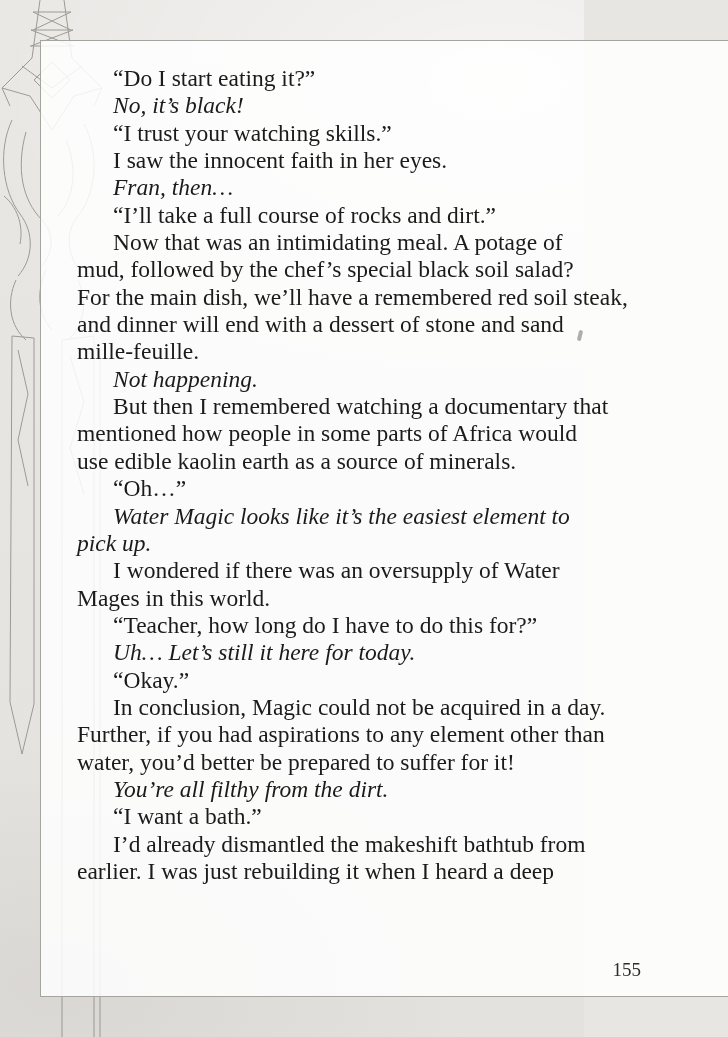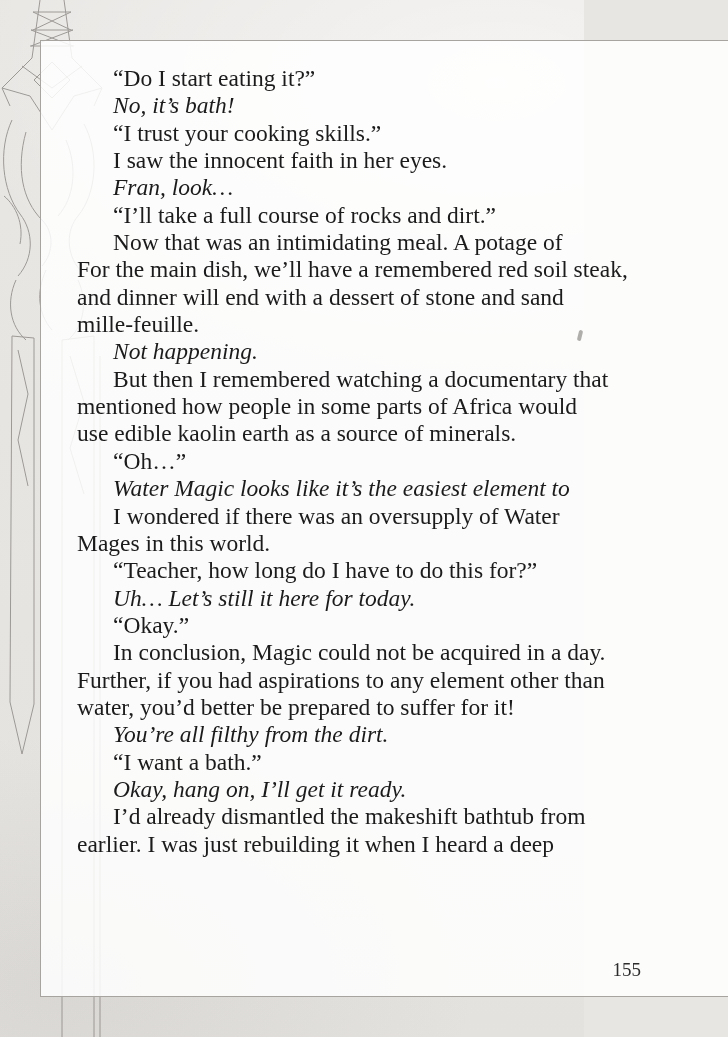--- a/index.html
+++ b/index.html
@@ -84,46 +84,47 @@
     <path d="M66,340 L66,1037"></path>
     <path d="M98,336 L98,1037"></path>
     <path d="M104,356 L104,1037"></path>
     <path d="M74,356 L88,402 L74,448 L88,494"></path>
     <path d="M66,340 L98,336"></path>
   </svg>
 
   <div class="page">
     <div class="text">
         <div class="line indent">“Do I start eating it?”</div>
-        <div class="line italic indent">No, it’s bath!</div>
-        <div class="line indent">“I trust your cooking skills.”</div>
+        <div class="line italic indent">No, it’s black!</div>
+        <div class="line indent">“I trust your watching skills.”</div>
         <div class="line indent">I saw the innocent faith in her eyes.</div>
-        <div class="line italic indent">Fran, look…</div>
+        <div class="line italic indent">Fran, then…</div>
         <div class="line indent">“I’ll take a full course of rocks and dirt.”</div>
         <div class="line indent">Now that was an intimidating meal. A potage of</div>
+        <div class="line">mud, followed by the chef’s special black soil salad?</div>
         <div class="line">For the main dish, we’ll have a remembered red soil steak,</div>
         <div class="line">and dinner will end with a dessert of stone and sand</div>
         <div class="line">mille-feuille.</div>
         <div class="line italic indent">Not happening.</div>
         <div class="line indent">But then I remembered watching a documentary that</div>
         <div class="line">mentioned how people in some parts of Africa would</div>
         <div class="line">use edible kaolin earth as a source of minerals.</div>
         <div class="line indent">“Oh…”</div>
         <div class="line italic indent">Water Magic looks like it’s the easiest element to</div>
+        <div class="line italic">pick up.</div>
         <div class="line indent">I wondered if there was an oversupply of Water</div>
         <div class="line">Mages in this world.</div>
         <div class="line indent">“Teacher, how long do I have to do this for?”</div>
         <div class="line italic indent">Uh… Let’s still it here for today.</div>
         <div class="line indent">“Okay.”</div>
         <div class="line indent">In conclusion, Magic could not be acquired in a day.</div>
         <div class="line">Further, if you had aspirations to any element other than</div>
         <div class="line">water, you’d better be prepared to suffer for it!</div>
         <div class="line italic indent">You’re all filthy from the dirt.</div>
         <div class="line indent">“I want a bath.”</div>
-        <div class="line italic indent">Okay, hang on, I’ll get it ready.</div>
         <div class="line indent">I’d already dismantled the makeshift bathtub from</div>
         <div class="line">earlier. I was just rebuilding it when I heard a deep</div>
       </div>
     <div class="folio">155</div>
   </div>
 
   <div class="speck"></div>
 
 </div>
 

